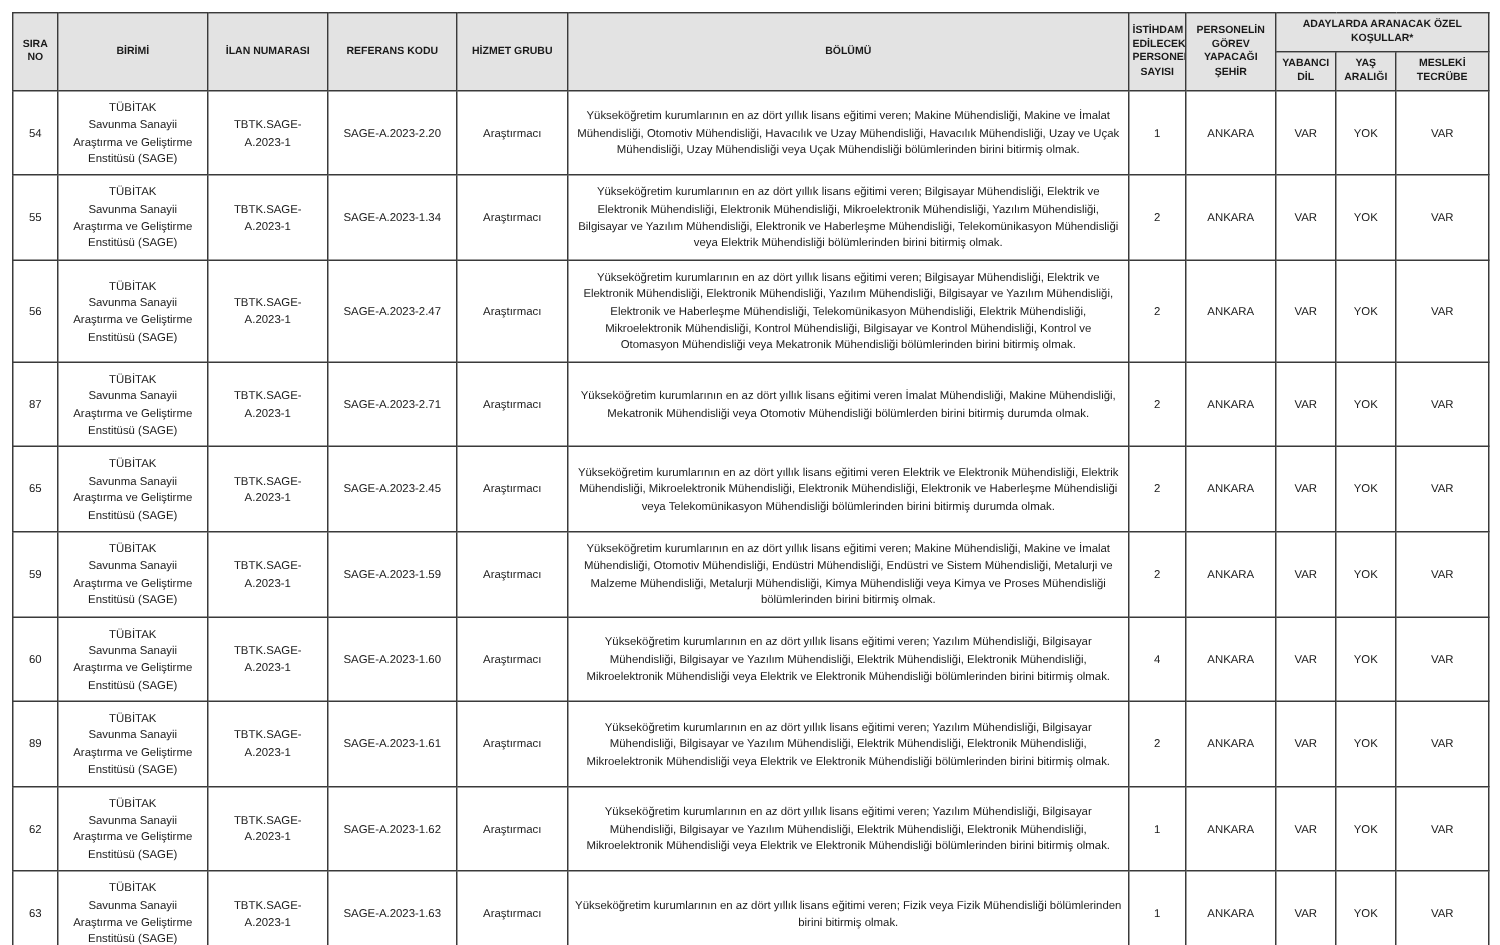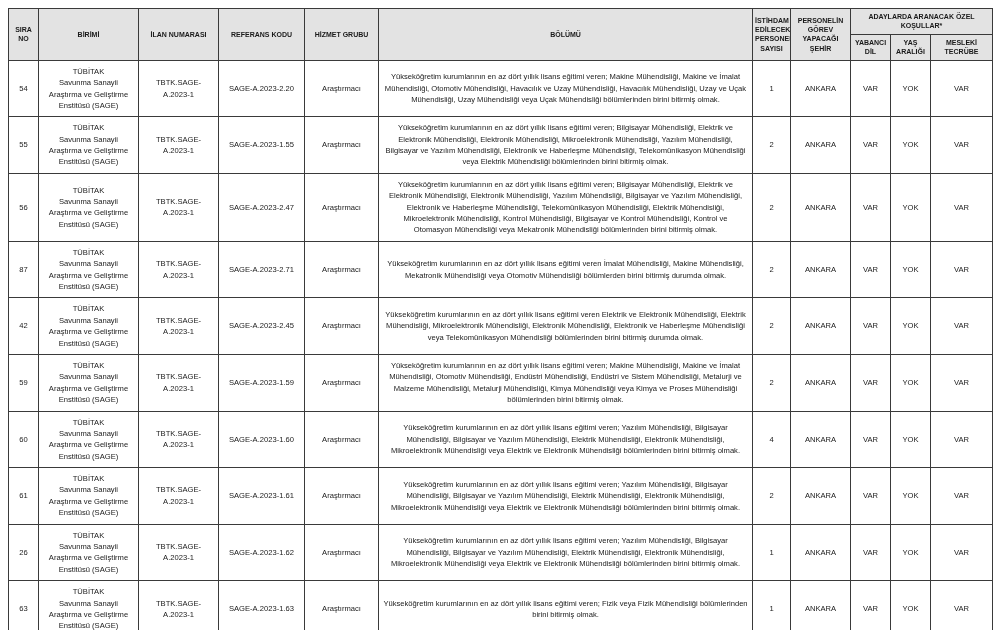--- a/index.html
+++ b/index.html
@@ -104,21 +104,21 @@
           <td class="col-sehir">ANKARA</td>
           <td class="col-yabanci-dil">VAR</td>
           <td class="col-yas-araligi">YOK</td>
           <td class="col-mesleki-tecrube">VAR</td>
         </tr>
         <tr>
           <td class="col-sira-no">55</td>
           <td class="col-birimi">TÜBİTAK
 Savunma Sanayii Araştırma ve Geliştirme Enstitüsü (SAGE)</td>
           <td class="col-ilan-numarasi">TBTK.SAGE-A.2023-1</td>
-          <td class="col-referans-kodu">SAGE-A.2023-1.55</td>
+          <td class="col-referans-kodu">SAGE-A.2023-1.34</td>
           <td class="col-hizmet-grubu">Araştırmacı</td>
           <td class="col-bolumu">Yükseköğretim kurumlarının en az dört yıllık lisans eğitimi veren; Bilgisayar Mühendisliği, Elektrik ve Elektronik Mühendisliği, Elektronik Mühendisliği, Mikroelektronik Mühendisliği, Yazılım Mühendisliği, Bilgisayar ve Yazılım Mühendisliği, Elektronik ve Haberleşme Mühendisliği, Telekomünikasyon Mühendisliği veya Elektrik Mühendisliği bölümlerinden birini bitirmiş olmak.</td>
           <td class="col-personel-sayisi">2</td>
           <td class="col-sehir">ANKARA</td>
           <td class="col-yabanci-dil">VAR</td>
           <td class="col-yas-araligi">YOK</td>
           <td class="col-mesleki-tecrube">VAR</td>
         </tr>
         <tr>
           <td class="col-sira-no">56</td>
@@ -142,21 +142,21 @@
           <td class="col-referans-kodu">SAGE-A.2023-2.71</td>
           <td class="col-hizmet-grubu">Araştırmacı</td>
           <td class="col-bolumu">Yükseköğretim kurumlarının en az dört yıllık lisans eğitimi veren İmalat Mühendisliği, Makine Mühendisliği, Mekatronik Mühendisliği veya Otomotiv Mühendisliği bölümlerden birini bitirmiş durumda olmak.</td>
           <td class="col-personel-sayisi">2</td>
           <td class="col-sehir">ANKARA</td>
           <td class="col-yabanci-dil">VAR</td>
           <td class="col-yas-araligi">YOK</td>
           <td class="col-mesleki-tecrube">VAR</td>
         </tr>
         <tr>
-          <td class="col-sira-no">42</td>
+          <td class="col-sira-no">65</td>
           <td class="col-birimi">TÜBİTAK
 Savunma Sanayii Araştırma ve Geliştirme Enstitüsü (SAGE)</td>
           <td class="col-ilan-numarasi">TBTK.SAGE-A.2023-1</td>
           <td class="col-referans-kodu">SAGE-A.2023-2.45</td>
           <td class="col-hizmet-grubu">Araştırmacı</td>
           <td class="col-bolumu">Yükseköğretim kurumlarının en az dört yıllık lisans eğitimi veren Elektrik ve Elektronik Mühendisliği, Elektrik Mühendisliği, Mikroelektronik Mühendisliği, Elektronik Mühendisliği, Elektronik ve Haberleşme Mühendisliği veya Telekomünikasyon Mühendisliği bölümlerinden birini bitirmiş durumda olmak.</td>
           <td class="col-personel-sayisi">2</td>
           <td class="col-sehir">ANKARA</td>
           <td class="col-yabanci-dil">VAR</td>
           <td class="col-yas-araligi">YOK</td>
@@ -184,35 +184,35 @@
           <td class="col-referans-kodu">SAGE-A.2023-1.60</td>
           <td class="col-hizmet-grubu">Araştırmacı</td>
           <td class="col-bolumu">Yükseköğretim kurumlarının en az dört yıllık lisans eğitimi veren; Yazılım Mühendisliği, Bilgisayar Mühendisliği, Bilgisayar ve Yazılım Mühendisliği, Elektrik Mühendisliği, Elektronik Mühendisliği, Mikroelektronik Mühendisliği veya Elektrik ve Elektronik Mühendisliği bölümlerinden birini bitirmiş olmak.</td>
           <td class="col-personel-sayisi">4</td>
           <td class="col-sehir">ANKARA</td>
           <td class="col-yabanci-dil">VAR</td>
           <td class="col-yas-araligi">YOK</td>
           <td class="col-mesleki-tecrube">VAR</td>
         </tr>
         <tr>
-          <td class="col-sira-no">61</td>
+          <td class="col-sira-no">89</td>
           <td class="col-birimi">TÜBİTAK
 Savunma Sanayii Araştırma ve Geliştirme Enstitüsü (SAGE)</td>
           <td class="col-ilan-numarasi">TBTK.SAGE-A.2023-1</td>
           <td class="col-referans-kodu">SAGE-A.2023-1.61</td>
           <td class="col-hizmet-grubu">Araştırmacı</td>
           <td class="col-bolumu">Yükseköğretim kurumlarının en az dört yıllık lisans eğitimi veren; Yazılım Mühendisliği, Bilgisayar Mühendisliği, Bilgisayar ve Yazılım Mühendisliği, Elektrik Mühendisliği, Elektronik Mühendisliği, Mikroelektronik Mühendisliği veya Elektrik ve Elektronik Mühendisliği bölümlerinden birini bitirmiş olmak.</td>
           <td class="col-personel-sayisi">2</td>
           <td class="col-sehir">ANKARA</td>
           <td class="col-yabanci-dil">VAR</td>
           <td class="col-yas-araligi">YOK</td>
           <td class="col-mesleki-tecrube">VAR</td>
         </tr>
         <tr>
-          <td class="col-sira-no">26</td>
+          <td class="col-sira-no">62</td>
           <td class="col-birimi">TÜBİTAK
 Savunma Sanayii Araştırma ve Geliştirme Enstitüsü (SAGE)</td>
           <td class="col-ilan-numarasi">TBTK.SAGE-A.2023-1</td>
           <td class="col-referans-kodu">SAGE-A.2023-1.62</td>
           <td class="col-hizmet-grubu">Araştırmacı</td>
           <td class="col-bolumu">Yükseköğretim kurumlarının en az dört yıllık lisans eğitimi veren; Yazılım Mühendisliği, Bilgisayar Mühendisliği, Bilgisayar ve Yazılım Mühendisliği, Elektrik Mühendisliği, Elektronik Mühendisliği, Mikroelektronik Mühendisliği veya Elektrik ve Elektronik Mühendisliği bölümlerinden birini bitirmiş olmak.</td>
           <td class="col-personel-sayisi">1</td>
           <td class="col-sehir">ANKARA</td>
           <td class="col-yabanci-dil">VAR</td>
           <td class="col-yas-araligi">YOK</td>

